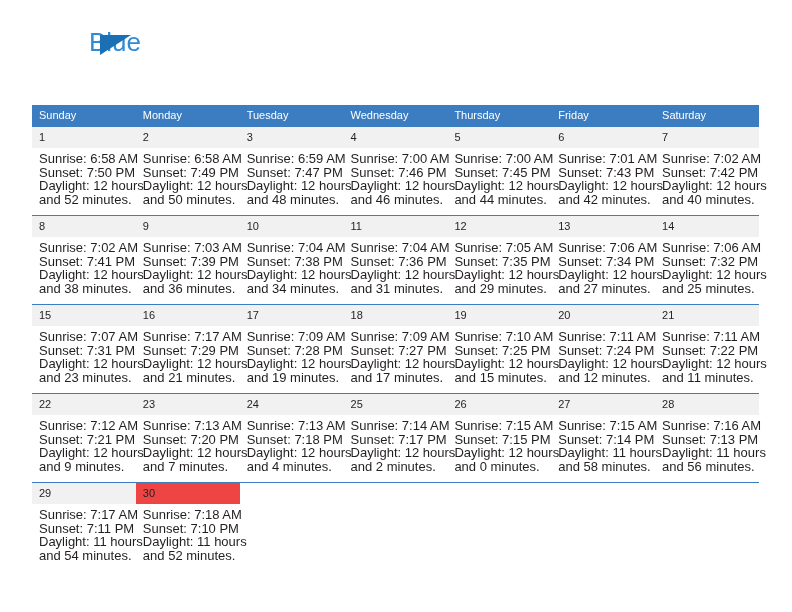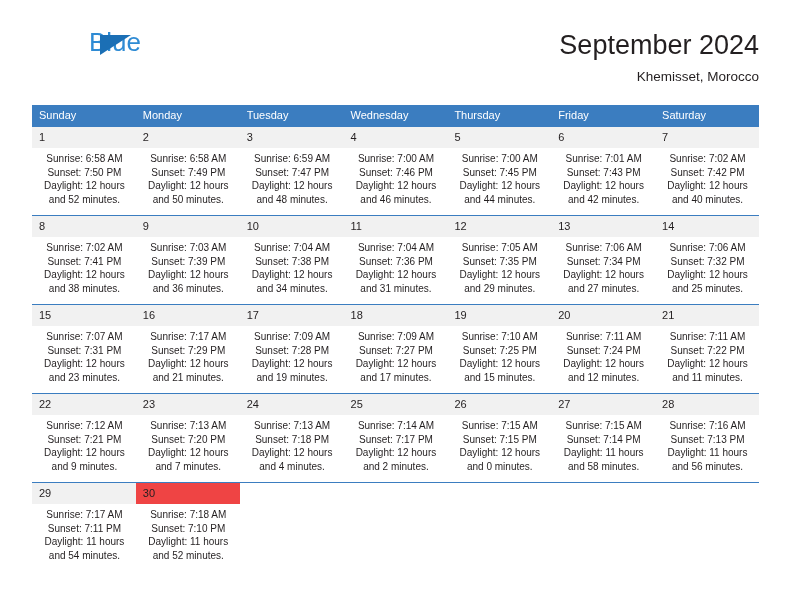--- a/index.html
+++ b/index.html
@@ -128,43 +128,38 @@
     line-height: 13px;
     color: #231f20;
     padding: 4px 0 4px 7px;
     height: 13px;
   }
   .cell-empty .daynum {
     background: transparent;
   }
   .details {
     padding: 4px 6px 0 7px;
-    font-size: 10px;
+    font-size: 13px;
     line-height: 13.6px;
     color: #231f20;
-    text-align: center;
   }
   .details div { white-space: nowrap; }
 </style>
 </head>
 <body>
 
 <div class="page">
 
   <div class="header">
 
     <div class="brand">
       <span class="brand-tri" style="border-left-color: rgb(27, 111, 181);"></span>
       <span class="brand-row2" style="color: rgb(46, 139, 212);">Blue</span>
     </div>
 
-    <div class="title-block">
-      <div class="cal-title">September 2024</div>
-      <div class="cal-subtitle">Khemisset, Morocco</div>
-    </div>
 
   </div>
 
   <table class="calendar">
     <colgroup>
       <col>
         <col>
         <col>
         <col>
         <col>

